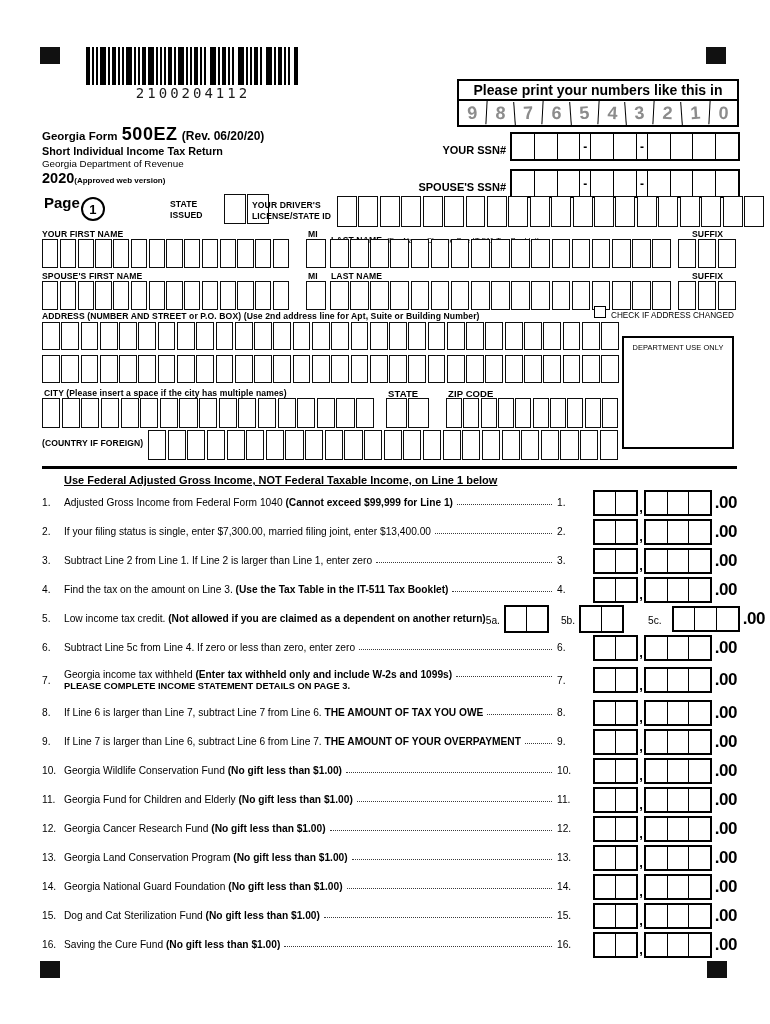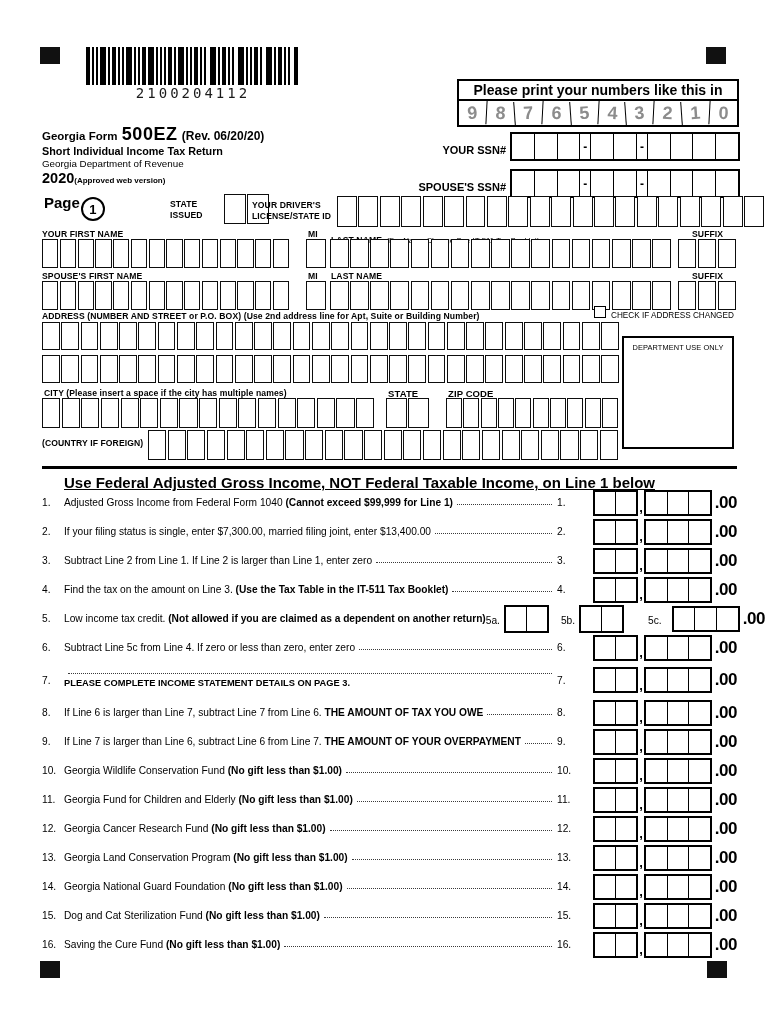--- a/index.html
+++ b/index.html
@@ -58,21 +58,21 @@
   #stissued-strip { position:absolute; left:224px; top:194px; width:45px; height:30px; }
 
   #checkbox-addr { position:absolute; left:594px; top:306px; width:12px; height:12px; border:1.7px solid #000; background:#fff; }
 
   #deptbox { position:absolute; left:622px; top:336px; width:112px; height:113px; border:2px solid #000;
      text-align:center; font-size:7.4px; padding-top:5px; letter-spacing:.1px; }
 
   #sep { position:absolute; left:42px; top:466px; width:695px; height:3px; background:#000; }
 
   
-  #instruction { position:absolute; left:64px; top:474px; font-weight:bold; font-size:15px;
+  #instruction { position:absolute; left:64px; top:474px; font-weight:bold; font-size:11px;
      text-decoration:underline; }
   #tax-lines { position:absolute; left:42px; top:488px; width:695px; }
   .trow { display:flex; align-items:center; height:29px; }
   .trow.tall { height:36px; }
   .lnum { width:22px; font-size:10.2px; flex:none; }
   .lbody { flex:1; display:flex; flex-direction:column; min-width:0; }
   .lmain { display:flex; align-items:flex-end; }
   .ltext { font-size:10.2px; white-space:nowrap; }
   .ltext b { font-weight:bold; }
   .leader { flex:1; min-width:6px; border-bottom:1.6px dotted #3a3a3a; margin:0 5px 3px 4px; }
@@ -612,20 +612,21 @@
             <div class="cell"></div>
             <div class="cell"></div>
           </div>
           <span class="cents">.00</span>
         </div>
       </div>
       <div class="trow tall">
         <span class="lnum">7.</span>
         <div class="lbody">
           <div class="lmain">
+            <span class="ltext"><span>Georgia income tax withheld </span><b>(Enter tax withheld only and include W-2s and 1099s)</b></span>
             <span class="leader"></span>
           </div>
           <div class="lnote">PLEASE COMPLETE INCOME STATEMENT DETAILS ON PAGE 3.</div>
         </div>
         <span class="lref">7.</span>
         <div class="amt">
           <div class="boxstrip g2">
             <div class="cell"></div>
             <div class="cell"></div>
           </div>

